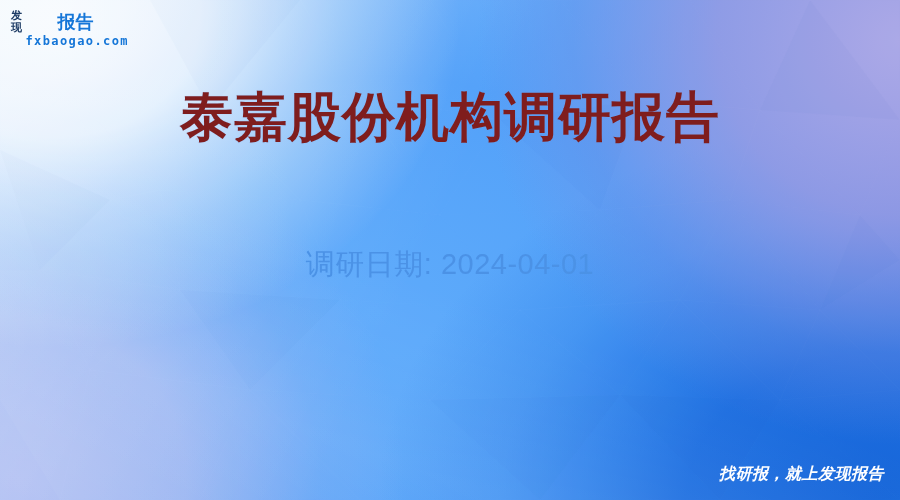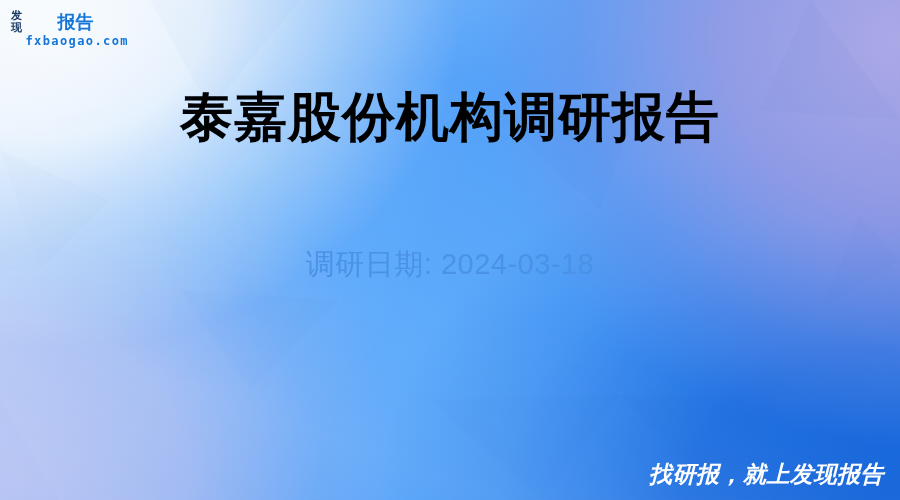--- a/index.html
+++ b/index.html
@@ -104,21 +104,21 @@
     right: 0;
     top: 84px;
     text-align: center;
     z-index: 5;
   }
   .doc-title {
     font-family: "DejaVu Sans", "Liberation Sans", sans-serif;
     font-size: 53px;
     line-height: 66px;
     font-weight: 700;
-    color: #000000;
+    color: #7f1d1d;
     letter-spacing: 1px;
     margin: 0;
     text-shadow: 0 0 1px rgba(120,175,250,0.55);
   }
   .doc-subtitle {
     font-family: "Liberation Sans", "DejaVu Sans", sans-serif;
     font-size: 29px;
     line-height: 38px;
     font-weight: 400;
     color: #4b92e6;
@@ -126,21 +126,21 @@
     margin: 0;
     padding-top: 95px;
   }
 
   
   .footer-slogan {
     position: absolute;
     right: 16px;
     bottom: 15px;
     font-family: "DejaVu Sans", "Liberation Sans", sans-serif;
-    font-size: 23px;
+    font-size: 16px;
     line-height: 22px;
     font-weight: 700;
     font-style: italic;
     color: #ffffff;
     letter-spacing: 0.5px;
     white-space: nowrap;
     z-index: 5;
   }
 </style>
 </head>
@@ -240,18 +240,18 @@
       <span>现</span>
     </div>
     <div class="logo-right">
       <div class="logo-word">报告</div>
       <div class="logo-url">fxbaogao.com</div>
     </div>
   </div>
 
   <div class="center-block">
     <h1 class="doc-title">泰嘉股份机构调研报告</h1>
-    <p class="doc-subtitle">调研日期: 2024-03-18</p>
+    <p class="doc-subtitle">调研日期: 2024-04-01</p>
   </div>
 
   <div class="footer-slogan">找研报，就上发现报告</div>
 
 </div>
 
 </body></html>

